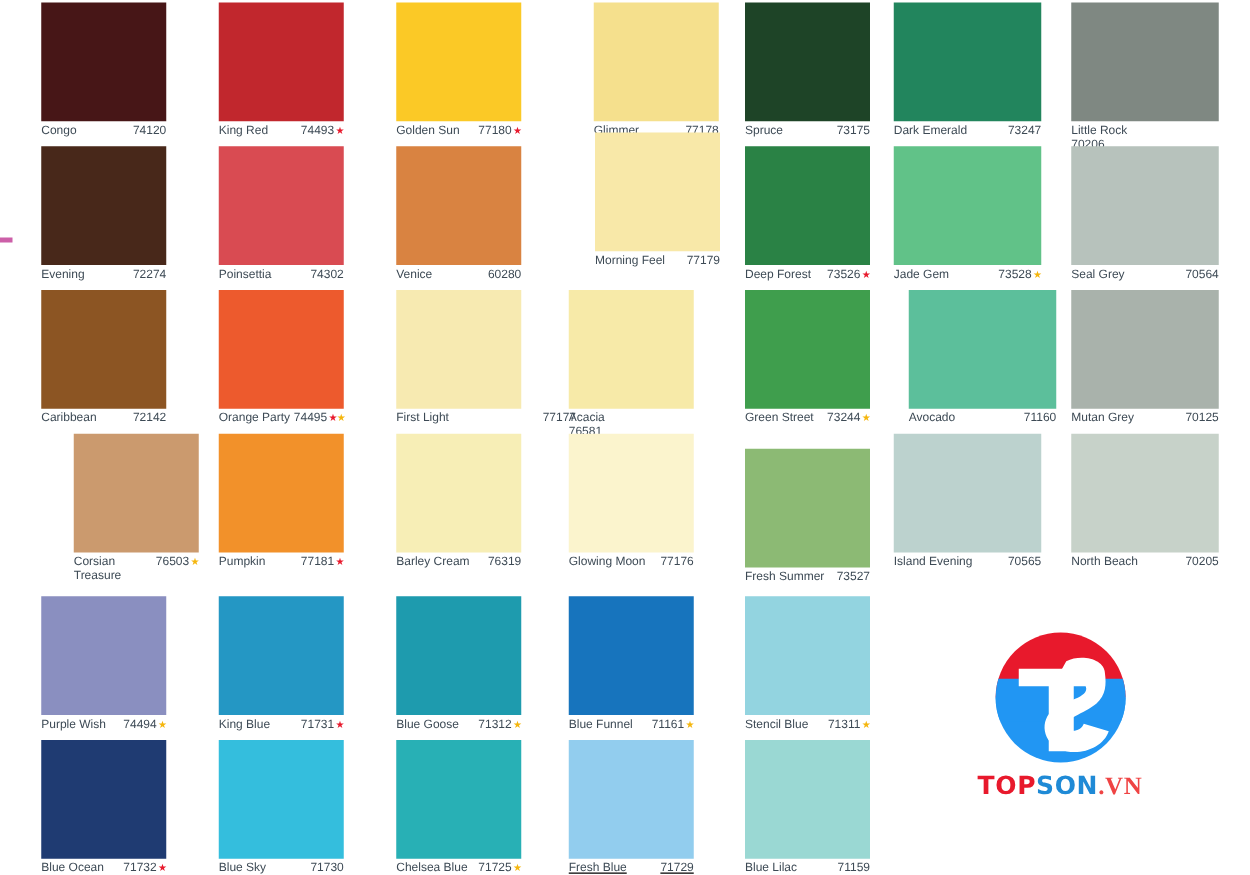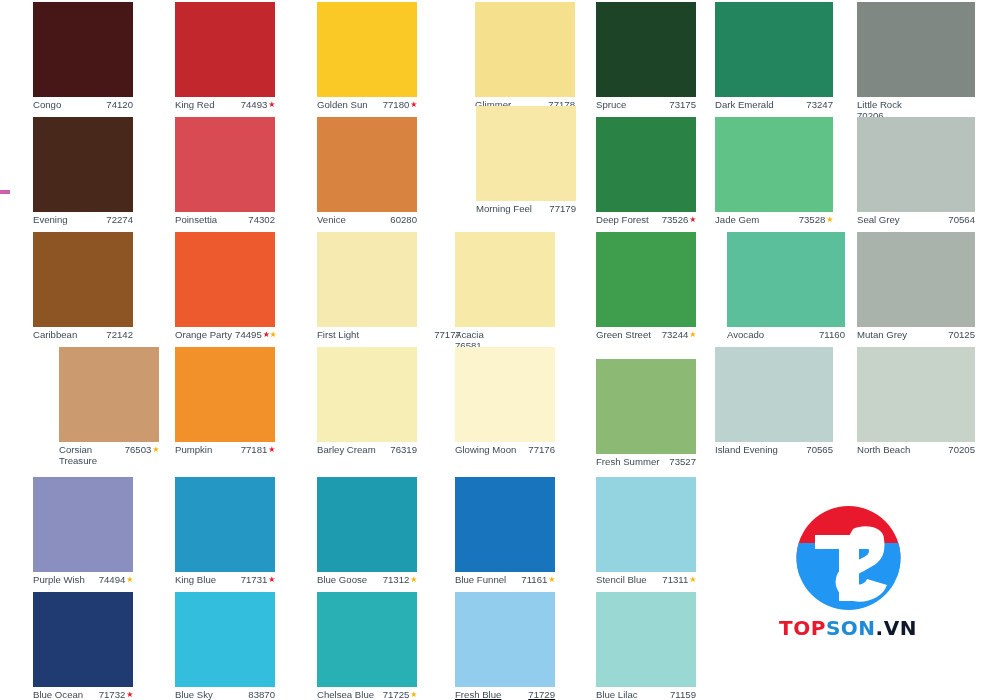--- a/index.html
+++ b/index.html
@@ -82,21 +82,21 @@
   #logo-text{
     text-align:center;
     font-family:"DejaVu Sans","Liberation Sans",sans-serif;
     font-weight:bold;
     font-size:20px;
     letter-spacing:0.5px;
     margin-top:1px;
   }
   .lt-top{color:#e8192c;}
   .lt-son{color:#1f8ad6;}
-  .lt-vn{color:#0f172a;}
+  .lt-vn{color:#ef4444;font-family:Liberation Serif, serif;}
 </style>
 </head>
 <body>
 
 <div id="chart">
 
   <div id="tick-mark"></div>
 
   <div id="swatch-layer">
       <div class="swatch-cell" style="left: 33px; top: 2px;">
@@ -383,21 +383,21 @@
           <span class="c-spacer"></span>
           <span class="c-code">71732</span>
           <span class="stars"><span class="star-red">★</span></span>
         </div>
       </div>
       <div class="swatch-cell" style="left: 175px; top: 592px;">
         <span class="swatch" style="background: rgb(52, 190, 221); width: 100px; height: 95px;"></span>
         <div class="label-row" style="width: 100px;">
           <span class="c-name">Blue Sky</span>
           <span class="c-spacer"></span>
-          <span class="c-code">83870</span>
+          <span class="c-code">71730</span>
         </div>
       </div>
       <div class="swatch-cell" style="left: 317px; top: 592px;">
         <span class="swatch" style="background: rgb(40, 176, 181); width: 100px; height: 95px;"></span>
         <div class="label-row" style="width: 100px;">
           <span class="c-name">Chelsea Blue</span>
           <span class="c-spacer"></span>
           <span class="c-code">71725</span>
           <span class="stars"><span class="star-gold">★</span></span>
         </div>

